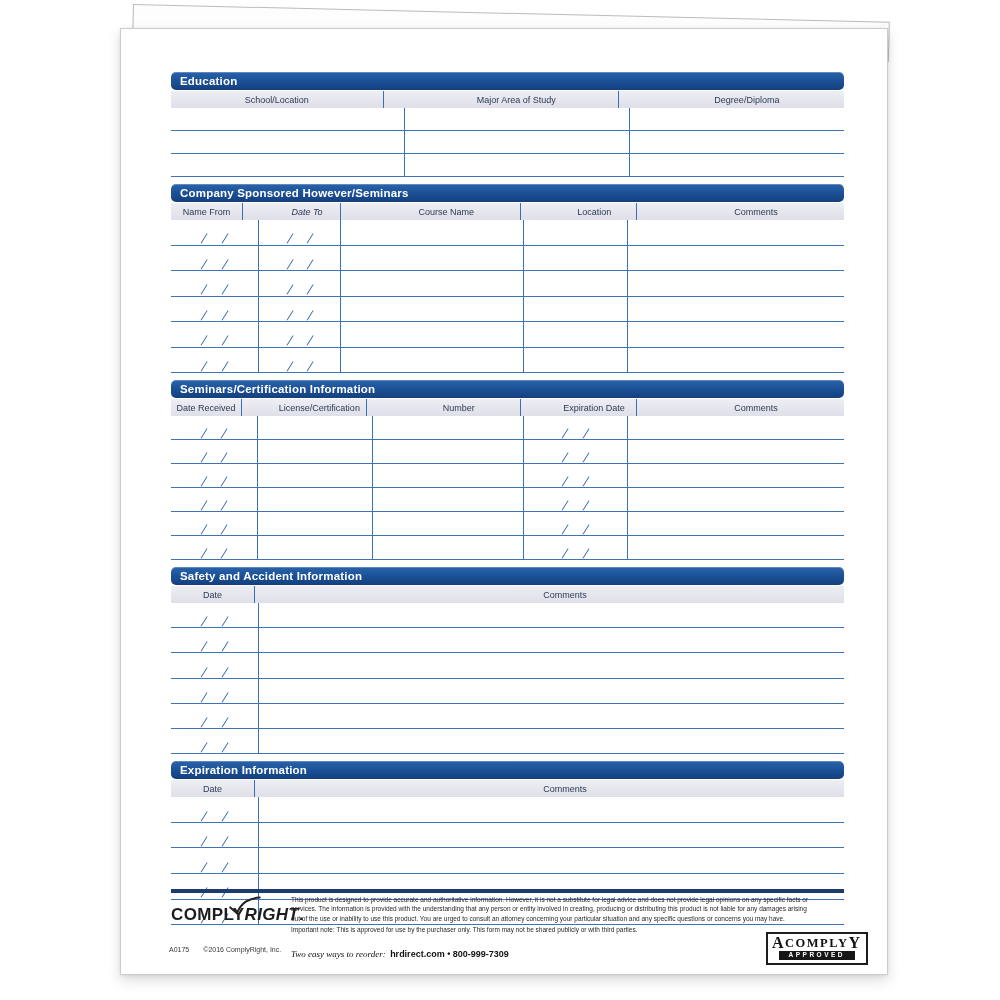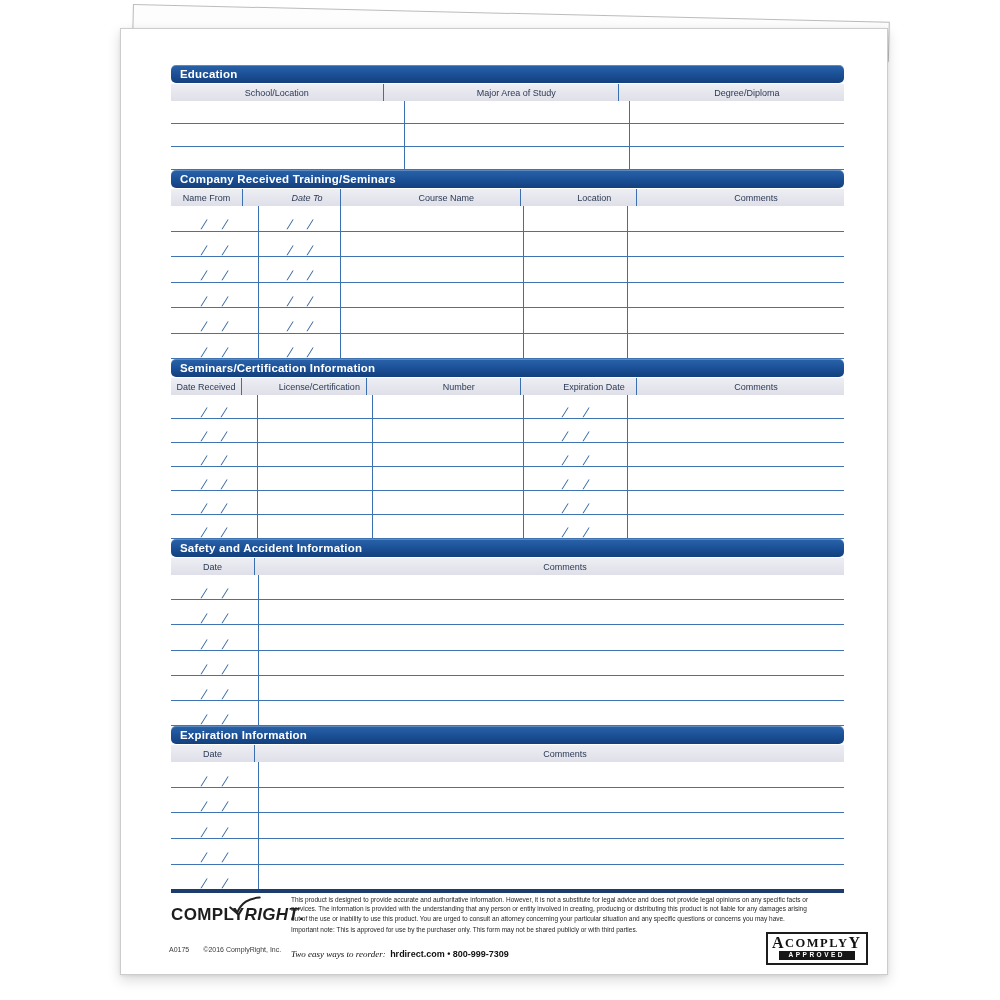--- a/index.html
+++ b/index.html
@@ -21,20 +21,21 @@
     box-shadow:0 5px 12px rgba(0,0,0,.15), 0 1px 3px rgba(0,0,0,.08);
   }
 
   .form { position:absolute; left:50px; top:36px; width:673px; }
 
   .section-bar {
     height:18px; border-radius:5px;
     background:linear-gradient(180deg,#2a63aa 0%, #1a4f95 55%, #143f7c 100%);
     display:flex; align-items:center; padding-left:9px;
     box-shadow:inset 0 1px 0 rgba(255,255,255,.25);
+    margin-top:7px;
   }
   .section-title { color:#ffffff; font-weight:bold; font-size:11.5px; letter-spacing:.2px; }
 
   .col-head {
     display:flex; height:17px; margin-top:1px;
     background:linear-gradient(180deg,#eeeef4 0%, #dedfe8 100%);
     gap:31px;
   }
   .col-cell { display:flex; align-items:center; justify-content:center; height:100%; }
   .col-label { font-size:9px; color:#2b3a54; }
@@ -105,21 +106,21 @@
             <div class="row-cell" style="width: 31.8%;"></div>
           </div>
           <div class="form-row" style="height: 23px;">
             <div class="row-cell vline" style="width: 34.8%;"></div>
             <div class="row-cell vline" style="width: 33.4%;"></div>
             <div class="row-cell" style="width: 31.8%;"></div>
           </div>
         </div>
         <div class="section">
           <div class="section-bar">
-            <span class="section-title">Company Received Training/Seminars</span>
+            <span class="section-title">Company Sponsored However/Seminars</span>
           </div>
           <div class="col-head">
             <div class="col-cell vline" style="width: 13.1%;">
               <span class="col-label">Name From</span>
             </div>
             <div class="col-cell vline" style="width: 12.2%; font-style: italic;">
               <span class="col-label">Date To</span>
             </div>
             <div class="col-cell vline" style="width: 27.2%;">
               <span class="col-label">Course Name</span>

